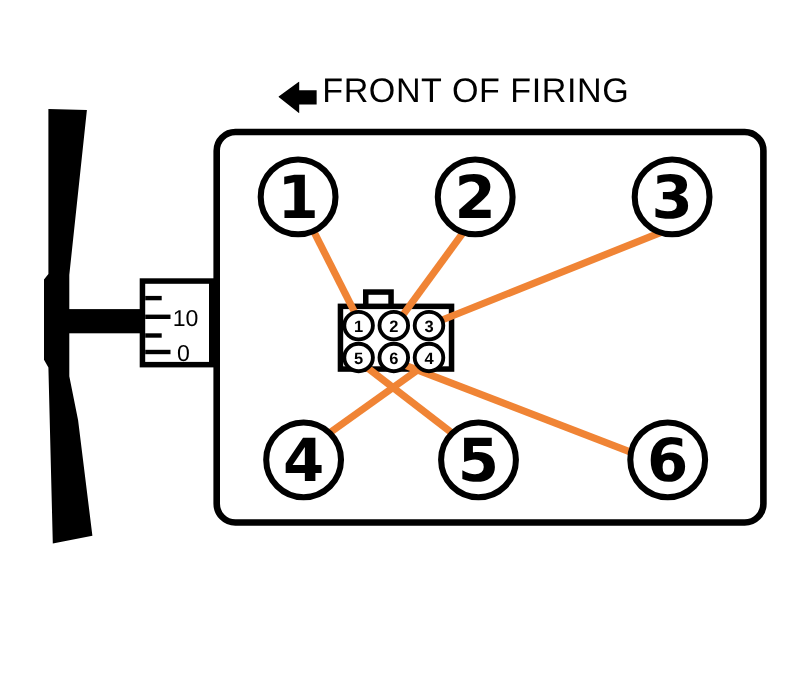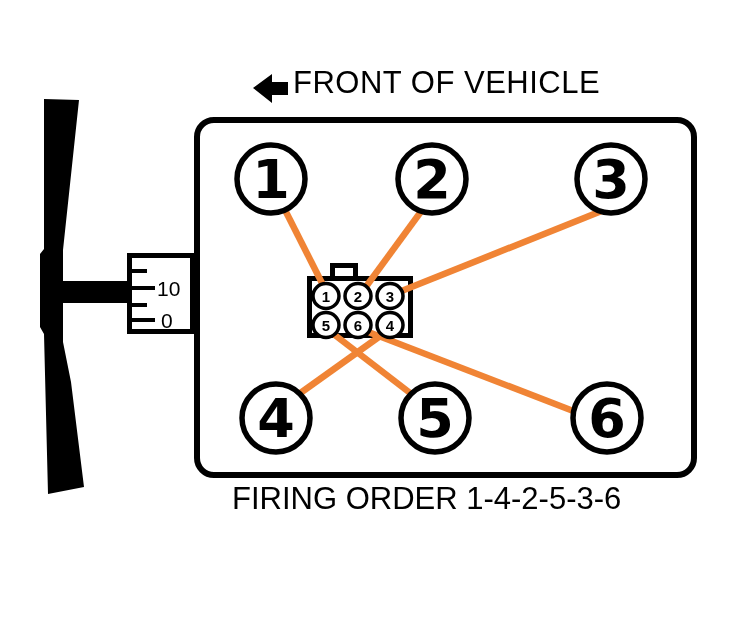--- a/index.html
+++ b/index.html
@@ -145,17 +145,16 @@
     </g>
     <g>
       <circle cx="607" cy="418" r="34" fill="#ffffff" stroke="#000000" stroke-width="5.5"></circle>
       <text class="cyl-num" x="607" y="437" text-anchor="middle">6</text>
     </g>
   </svg>
 
   <svg class="arrow-icon" width="35" height="29" viewBox="0 0 35 29">
     <polygon points="0,14 19,0 19,8 35,8 35,21 19,21 19,29" fill="#000000"></polygon>
   </svg>
-  <div class="front-label">FRONT OF VEHICLE</div>
+  <div class="front-label">FRONT OF FIRING</div>
 
-  <div class="firing-label">FIRING ORDER 1-4-2-5-3-6</div>
 
 </div>
 
 </body></html>

